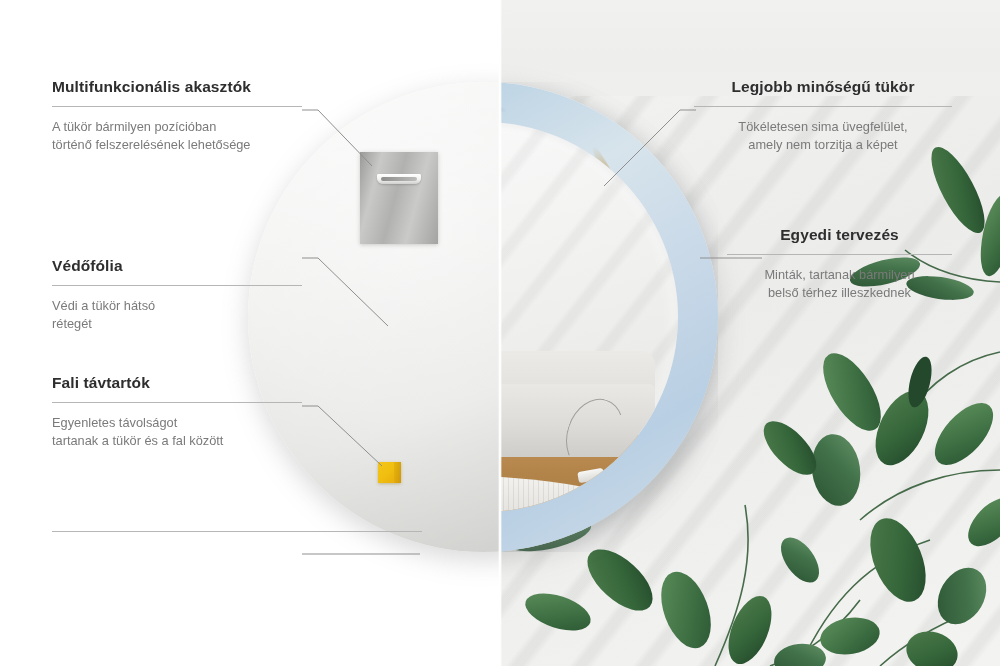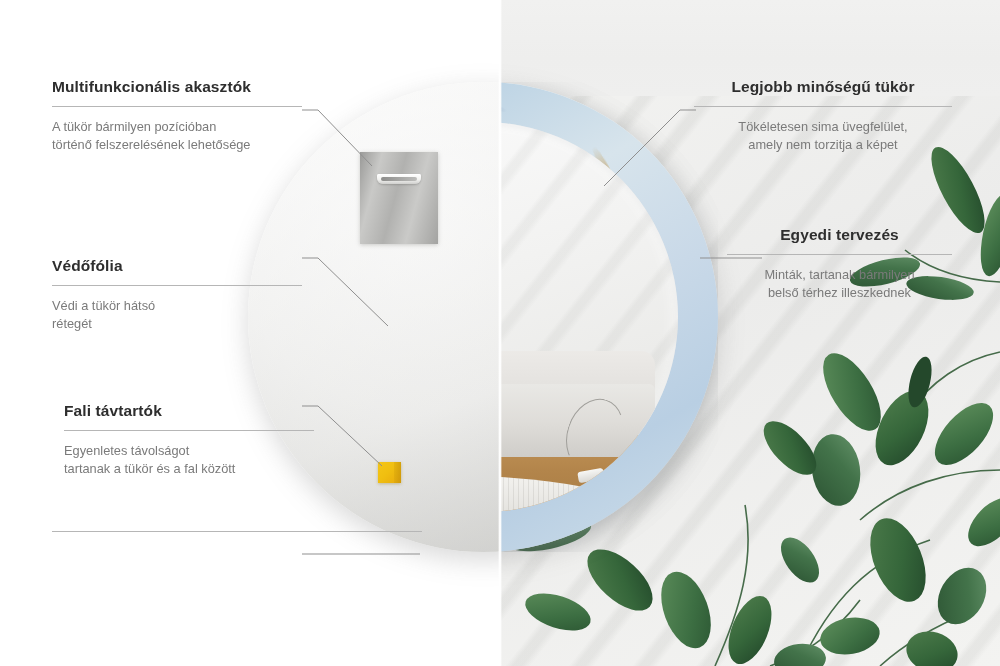--- a/index.html
+++ b/index.html
@@ -234,21 +234,21 @@
     font-size: 12.8px;
     color: #7a7a7a;
     line-height: 1.45;
     white-space: pre-line;
   }
   .callout.left  { text-align: left; }
   .callout.right { text-align: right; }
 
   #c0 { left: 52px; top: 78px;  width: 250px; }
   #c1 { left: 52px; top: 226px; width: 250px; margin-top: 31px; }
-  #c2 { left: 64px; top: 374px; width: 250px; margin-top: 28px; }
+  #c2 { left: 52px; top: 374px; width: 250px; }
   #c3 { left: 52px; top: 522px; width: 370px; }
   #c4 { right: 48px; top: 78px;  width: 258px; text-align: center; }
   #c5 { right: 48px; top: 226px; width: 225px; text-align: center; }
 </style>
 </head>
 <body>
 
 <div id="stage">
 
   <div class="bg-left"></div>

